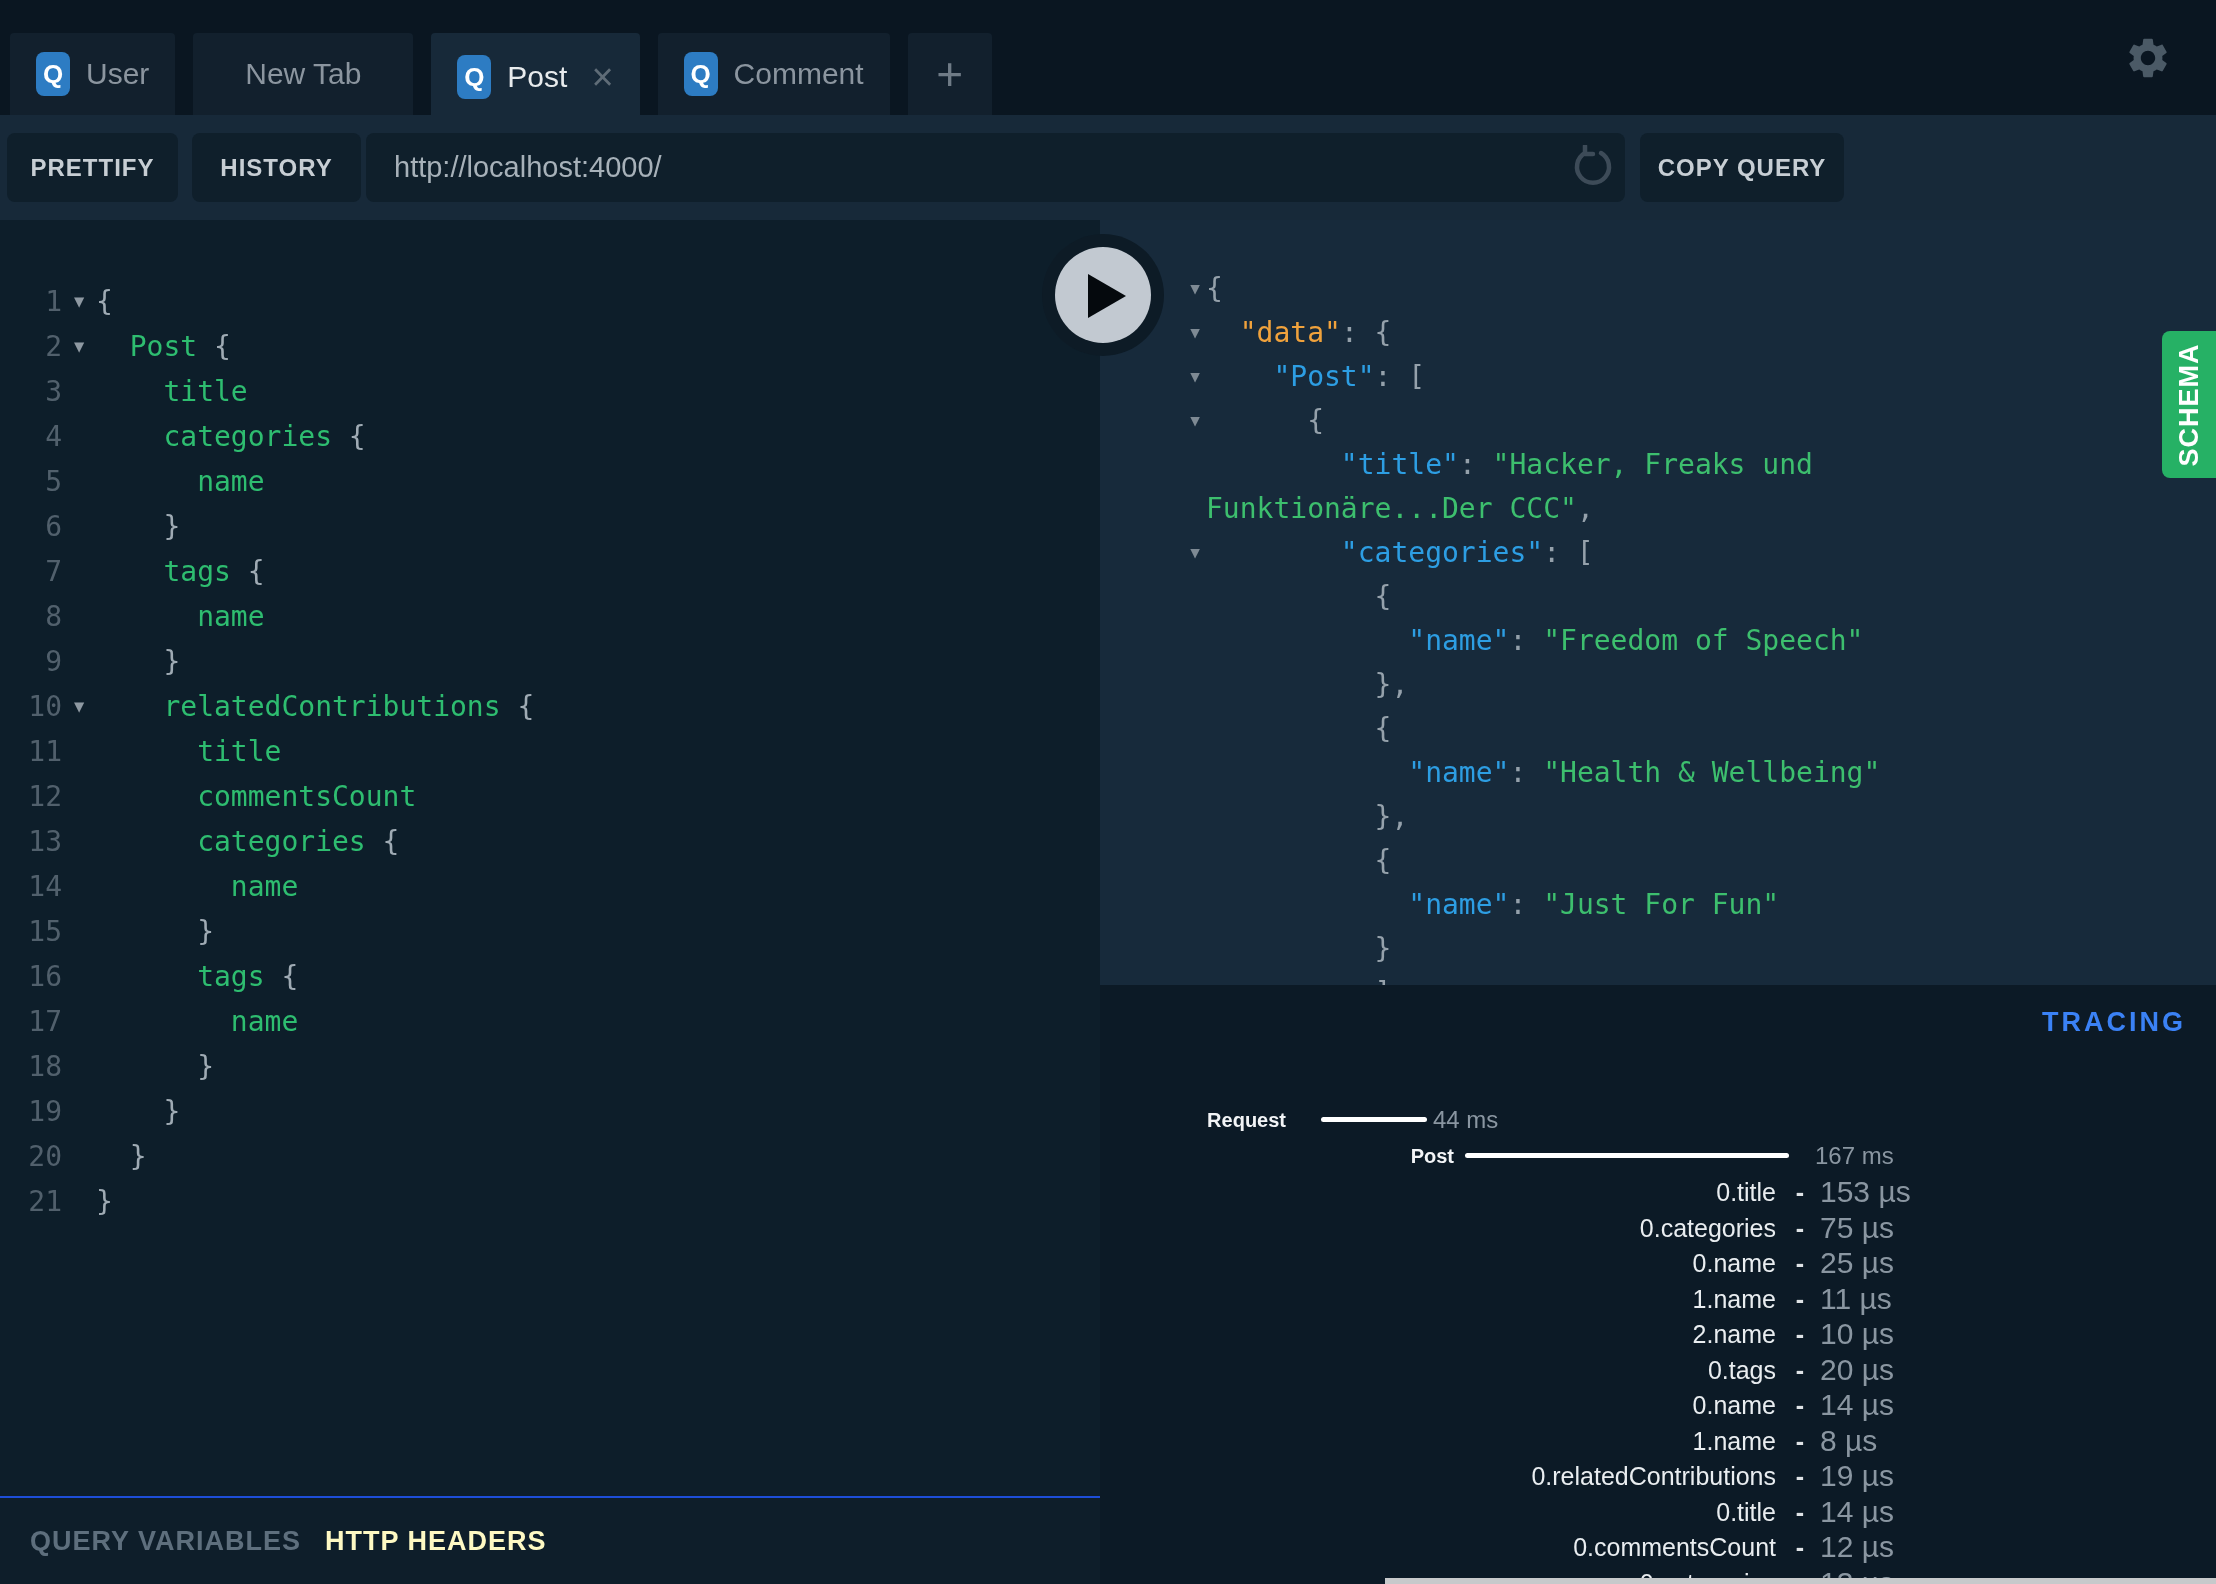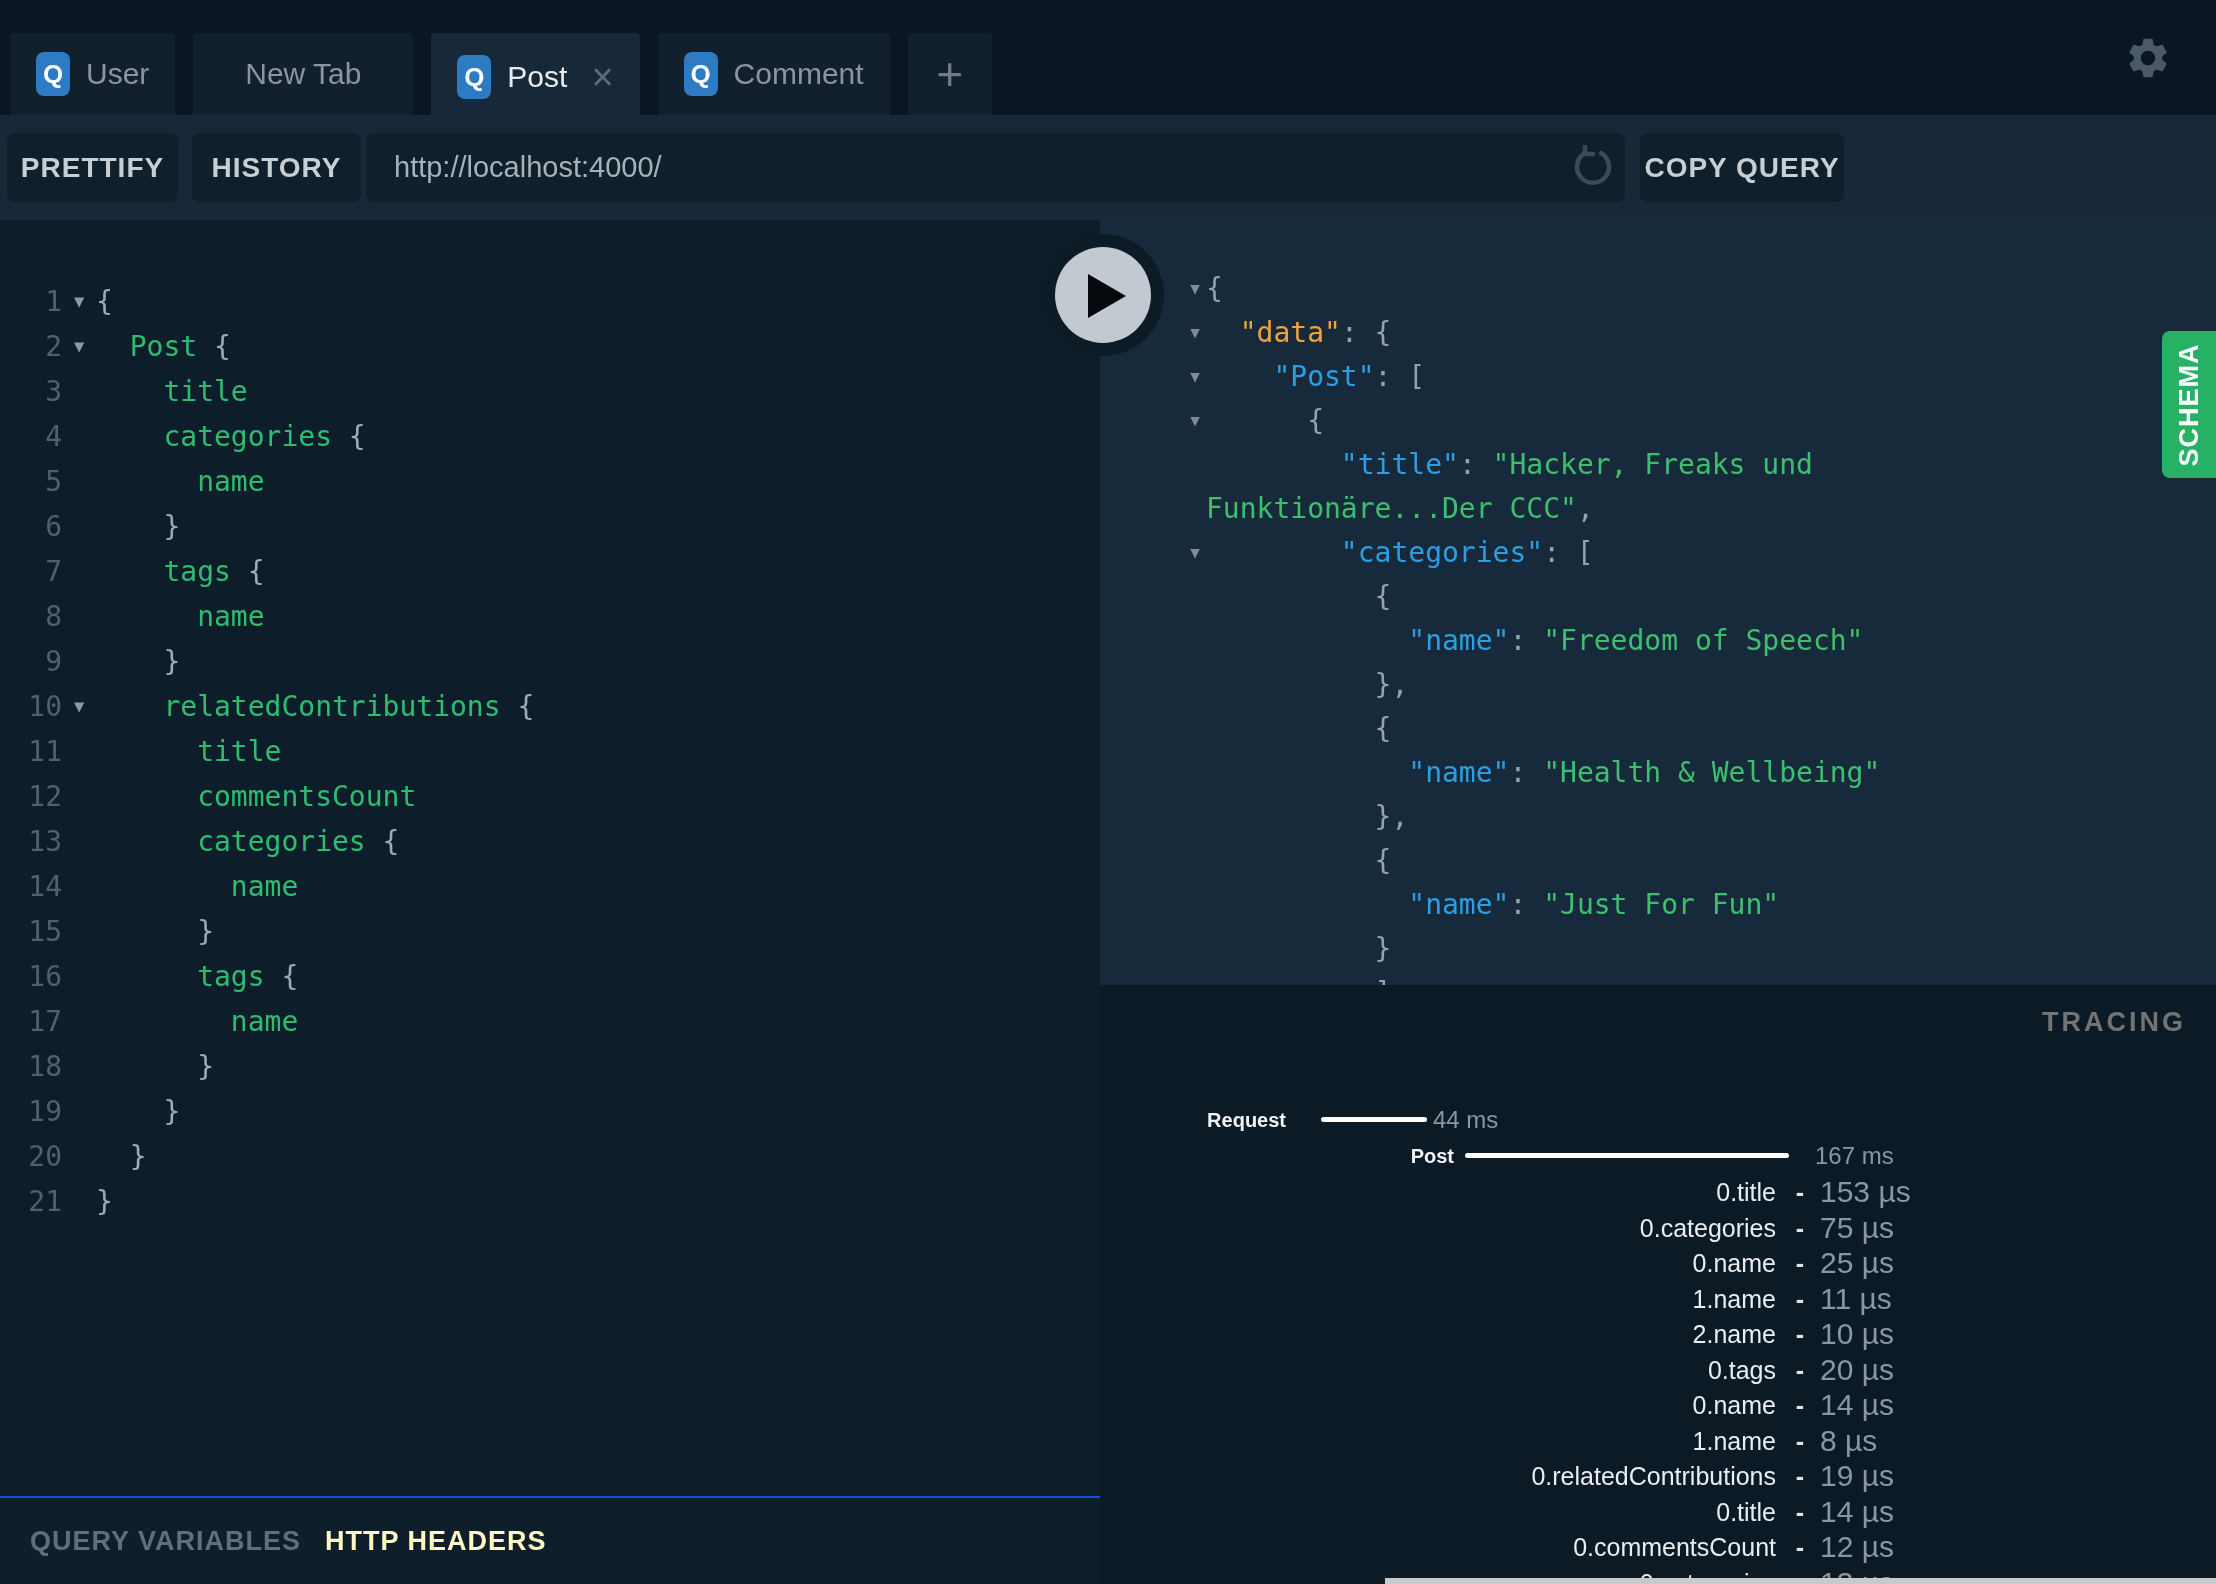--- a/index.html
+++ b/index.html
@@ -12,21 +12,21 @@
   .tab.active{background:#172939;height:88px;color:#e8ebed;}
   .tab.newtab{justify-content:center;min-width:168px;}
   .tab.plus{width:32px;justify-content:center;color:#6f7b86;font-size:46px;font-weight:300;}
   .qbadge{width:34px;height:44px;background:#2d7cc3;color:#fff;border-radius:8px;
           font-weight:bold;font-size:26px;display:flex;align-items:center;justify-content:center;flex:none;}
   .closex{font-size:38px;color:#5f6c77;margin-left:8px;line-height:1;}
   .gear{position:absolute;left:2124px;top:34px;width:48px;height:48px;z-index:3;cursor:pointer;}
   
   .toolbar{position:absolute;left:0;top:115px;width:2216px;height:105px;background:#172939;z-index:2;}
   .tbtn{position:absolute;top:18px;height:69px;background:#0f1f2b;border-radius:8px;color:#c7ced4;
-        font-size:28px;font-weight:bold;letter-spacing:1px;display:flex;align-items:center;
+        font-size:24px;font-weight:bold;letter-spacing:1px;display:flex;align-items:center;
         justify-content:center;cursor:pointer;}
   #btn-prettify{left:7px;width:171px;}
   #btn-history{left:192px;width:169px;}
   .urlbar{position:absolute;left:366px;top:18px;width:1259px;height:69px;background:#0f1f2b;border-radius:8px;
           color:#a7b1b9;font-size:29px;display:flex;align-items:center;padding:0 28px;box-sizing:border-box;}
   .refresh{position:absolute;right:10px;top:12px;width:44px;height:44px;}
   #btn-copycurl{left:1640px;width:204px;}
   #btn-share{left:1856px;width:339px;}
   
   .editor-pane{position:absolute;left:0;top:220px;width:1100px;height:1276px;background:#0d1e2a;overflow:hidden;}
@@ -56,21 +56,21 @@
   .play{position:absolute;left:1042px;top:234px;width:122px;height:122px;border-radius:50%;
         background:#0d1b26;z-index:4;cursor:pointer;}
   .play .inner{position:absolute;left:13px;top:13px;width:96px;height:96px;border-radius:50%;background:#c2c9d1;}
   .play svg{position:absolute;left:46px;top:40px;}
   
   .schema{position:absolute;left:2162px;top:331px;width:54px;height:147px;border-radius:8px 0 0 8px;
           z-index:4;cursor:pointer;}
   .schema span{position:absolute;left:50%;top:50%;transform:translate(-50%,-50%) rotate(-90deg);
           color:#fff;font-size:27px;font-weight:bold;letter-spacing:1px;white-space:nowrap;}
   
-  .t-title{position:absolute;top:22px;right:30px;font-size:27px;font-weight:bold;letter-spacing:3px;color:#737373;}
+  .t-title{position:absolute;top:22px;right:30px;font-size:27px;font-weight:bold;letter-spacing:3px;color:#3b82f6;}
   .t-row{position:absolute;left:0;width:100%;height:36px;line-height:36px;}
   .t-label{position:absolute;left:0;width:676px;text-align:right;font-size:25px;color:#e9edf0;}
   .t-dash{position:absolute;left:688px;width:24px;text-align:center;color:#dfe3e6;font-size:25px;font-weight:bold;}
   .t-time{position:absolute;left:720px;font-size:30px;color:#8a96a1;}
   .span-row{position:absolute;left:0;width:100%;height:36px;line-height:36px;}
   .span-row .s-label{position:absolute;left:0;text-align:right;font-size:20px;font-weight:600;color:#f2f4f6;}
   .span-row .bar{position:absolute;top:15px;height:5px;background:#ffffff;border-radius:3px;}
   .span-row .s-time{position:absolute;font-size:24px;color:#8a96a1;}
   .span-request .s-label{width:186px;}
   .span-request .bar{left:221px;width:106px;}

